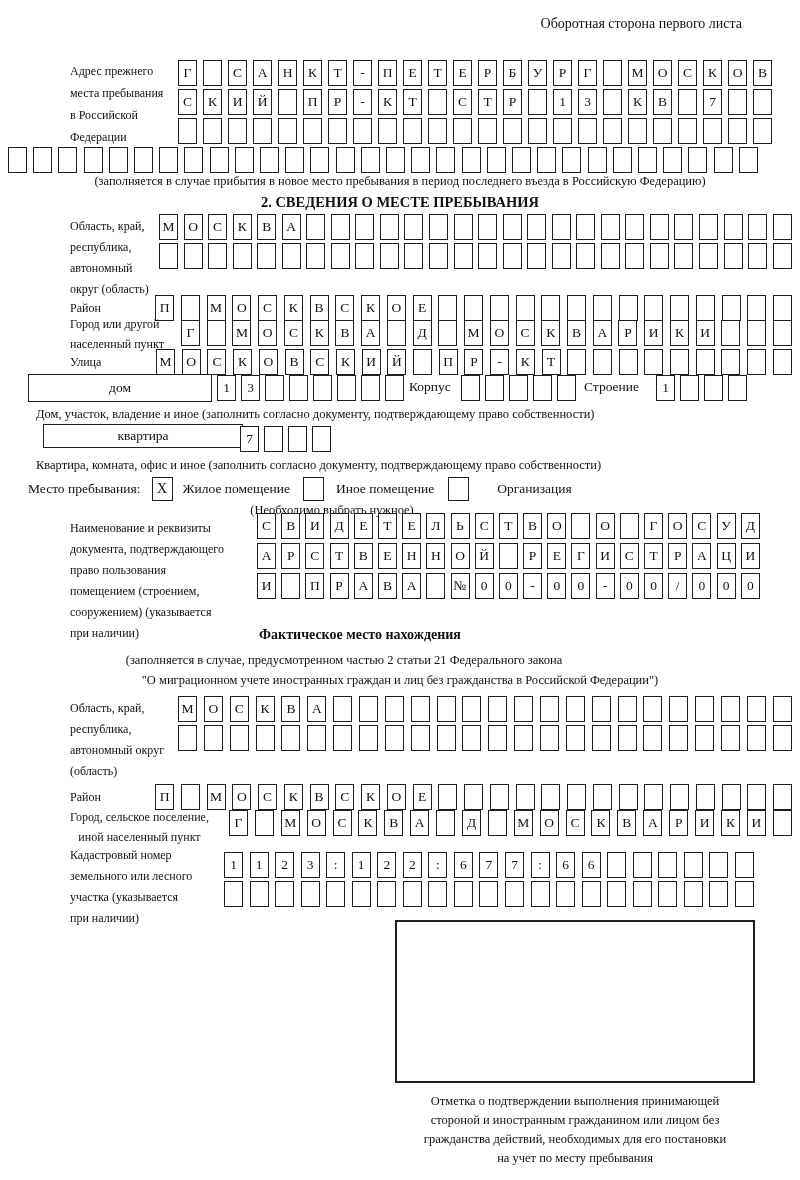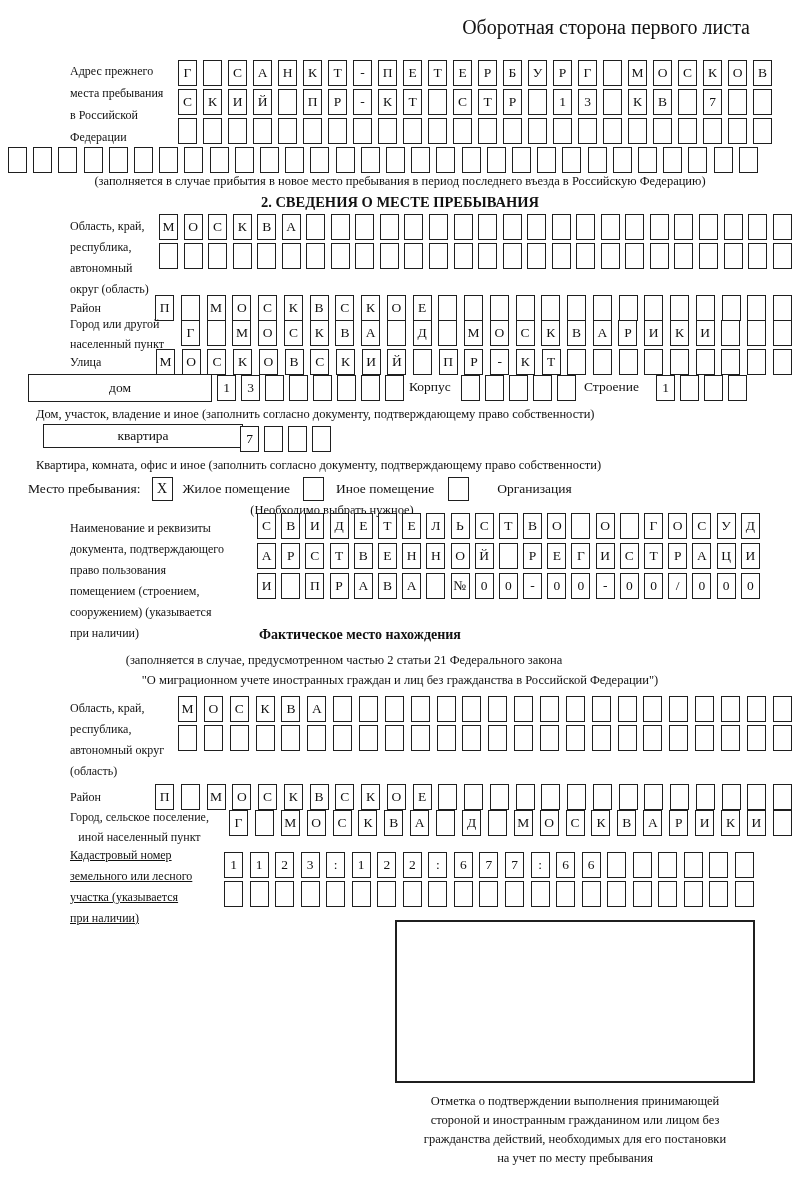--- a/index.html
+++ b/index.html
@@ -29,21 +29,21 @@
     font-size:14px; display:flex; align-items:center; justify-content:center;
     flex:0 0 auto;
   }
   .stayrow { display:flex; align-items:center; font-size:13.5px; }
   .stamp-box { border:2px solid #1f1f1f; background:#fff; }
   .caption { font-size:12.5px; line-height:19px; text-align:center; }
 </style>
 </head>
 <body>
 
-<div class="abs" style="top:16px; right:50px; font-size:20px;">Оборотная сторона первого листа</div>
+<div class="abs" style="top:16px; right:58px; font-size:14px;">Оборотная сторона первого листа</div>
 
 <div class="abs lbl" style="left:70px; top:60px; line-height:22px;">
     <div>Адрес прежнего</div>
     <div>места пребывания</div>
     <div>в Российской</div>
     <div>Федерации</div>
   </div>
 <div class="abs cells" style="left:178px; top:60px; width:594px;">
     <div class="cell">Г</div>
     <div class="cell"></div>
@@ -550,21 +550,21 @@
     <div class="cell">К</div>
     <div class="cell">В</div>
     <div class="cell">А</div>
     <div class="cell">Р</div>
     <div class="cell">И</div>
     <div class="cell">К</div>
     <div class="cell">И</div>
     <div class="cell"></div>
   </div>
 
-<div class="abs lbl" style="left:70px; top:845px;text-decoration:underline;">
+<div class="abs lbl" style="left:70px; top:845px;">
     <div>Кадастровый номер</div>
     <div>земельного или лесного</div>
     <div>участка (указывается</div>
     <div>при наличии)</div>
   </div>
 <div class="abs cells" style="left:224px; top:852px; width:530px;">
     <div class="cell">1</div>
     <div class="cell">1</div>
     <div class="cell">2</div>
     <div class="cell">3</div>

